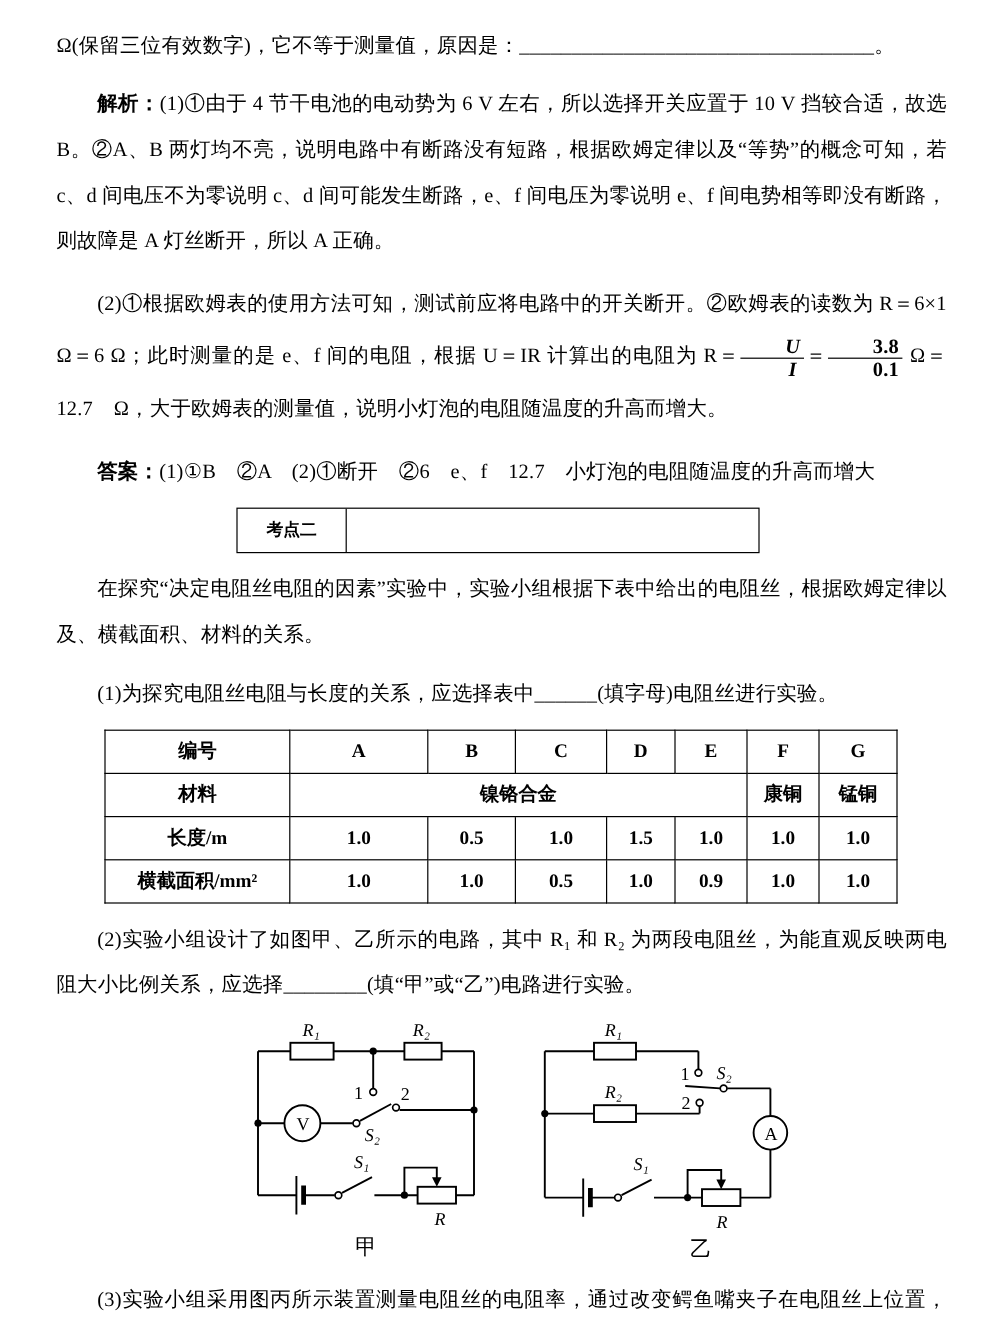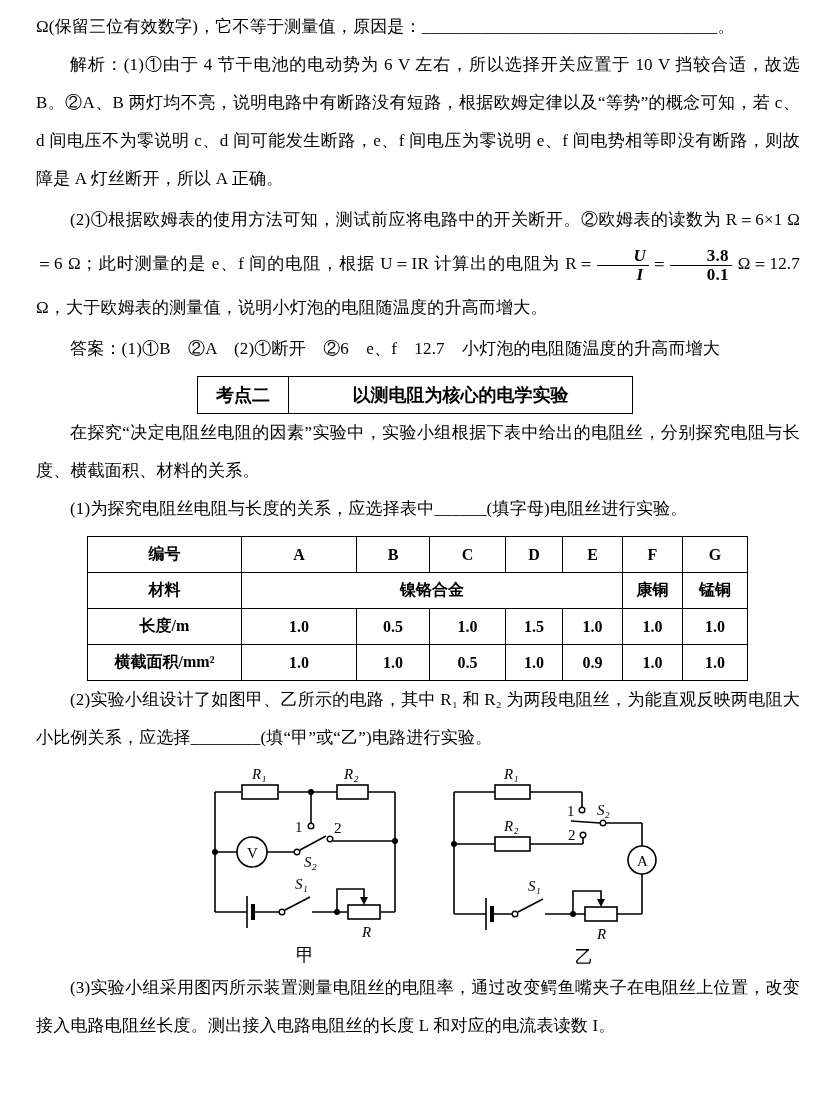--- a/index.html
+++ b/index.html
@@ -2,41 +2,41 @@
 <html><head>
 <meta charset="utf-8">
 <style>
   html,body{margin:0;padding:0;background:#ffffff;}
   body{
     width:837px;height:1109px;overflow:hidden;color:#000;
     font-family:"Liberation Serif","DejaVu Serif",serif;
     font-size:17px;
   }
   .page{padding:8px 37px 0 36px;}
-  p{margin:0;text-align:justify;line-height:38px;letter-spacing:0.2px;}
+  p{margin:11px;text-align:justify;line-height:38px;letter-spacing:0.2px;}
   .indent{text-indent:2em;}
   .indent-sm{text-indent:22px;}
-  b,.bold{font-weight:normal;}
+  b,.bold{font-weight:bold;}
   .formula-par{line-height:44px;}
   .frac{
     display:inline-flex;flex-direction:column;align-items:center;
     vertical-align:middle;line-height:1.05;font-style:italic;font-weight:bold;
     margin:0 1px;
   }
   .frac .num{border-bottom:1.6px solid #000;padding:0 3px;}
   .frac .den{padding:0 3px;}
   .frac.upright{font-style:normal;}
   
   .kaodian-box{
     margin:8px 0 0 161px;width:436px;height:38px;
     border:1.8px solid #000;display:flex;box-sizing:border-box;
   }
   .kaodian-box .badge{
     width:91px;display:flex;align-items:center;justify-content:center;
-    font-weight:bold;font-size:18px;border-right:1.8px solid #000;box-sizing:border-box;
+    font-weight:bold;font-size:14px;border-right:1.8px solid #000;box-sizing:border-box;
   }
   .kaodian-box .ktitle{
     flex:1;display:flex;align-items:center;justify-content:center;
     font-weight:bold;font-size:18px;
   }
   
   table.wires{
     border-collapse:collapse;margin:8px 0 0 51px;
     font-weight:bold;font-size:16px;text-align:center;
   }
@@ -70,25 +70,24 @@
         <span class="den">I</span>
       </span><span>＝</span><span class="frac upright">
         <span class="num">3.8</span>
         <span class="den">0.1</span>
       </span><span> Ω＝12.7　Ω，大于欧姆表的测量值，说明小灯泡的电阻随温度的升高而增大。</span></p>
 
   <p class="indent"><b>答案：</b><span>(1)①B　②A　(2)①断开　②6　e、f　12.7　小灯泡的电阻随温度的升高而增大</span></p>
 
   <div class="kaodian-box">
     <div class="badge">考点二</div>
-    <div class="ktitle">以测电阻为核心的电学实验</div>
   </div>
 
 
-  <p class="indent">在探究“决定电阻丝电阻的因素”实验中，实验小组根据下表中给出的电阻丝，分别探究电阻与长度、横截面积、材料的关系。</p>
+  <p class="indent">在探究“决定电阻丝电阻的因素”实验中，实验小组根据下表中给出的电阻丝，根据欧姆定律以及、横截面积、材料的关系。</p>
 
   <p class="indent">(1)为探究电阻丝电阻与长度的关系，应选择表中______(填字母)电阻丝进行实验。</p>
 
   <table class="wires">
     <colgroup>
       <col style="width:154px">
         <col style="width:115px">
         <col style="width:73px">
         <col style="width:76px">
       <col style="width:57px">

